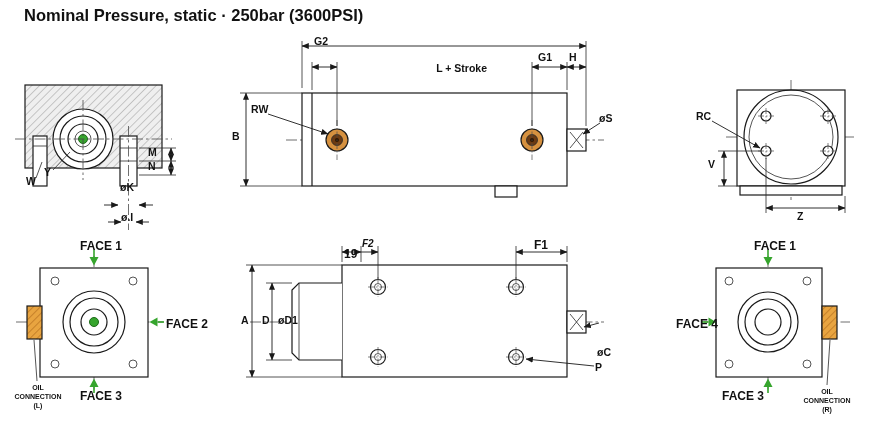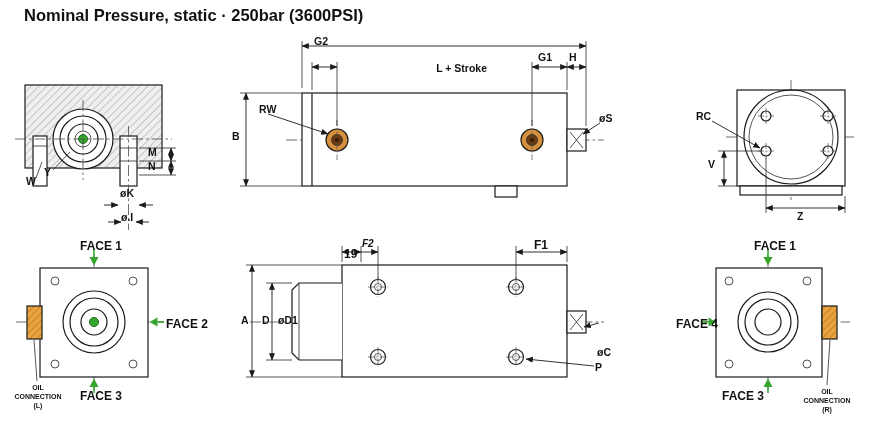--- a/index.html
+++ b/index.html
@@ -246,33 +246,33 @@
     </g>
   </g>
 </svg>
 
 <div class="title">Nominal Pressure, static · 250bar (3600PSI)</div>
 
 <div class="lbl" style="left:402px; top:31px; width:85px; text-align:right;margin-top:32px;">L + Stroke</div>
 <div class="lbl" style="left:314px; top:36px;">G2</div>
 <div class="lbl" style="left:538px; top:52px;">G1</div>
 <div class="lbl" style="left:569px; top:52px;">H</div>
-<div class="lbl" style="left:259px; top:104px;">RW</div>
+<div class="lbl" style="left:251px; top:104px;">RW</div>
 <div class="lbl" style="left:232px; top:131px;">B</div>
 <div class="lbl" style="left:599px; top:113px;">øS</div>
 
 <div class="lbl" style="left:696px; top:111px;">RC</div>
 <div class="lbl" style="left:708px; top:159px;">V</div>
 <div class="lbl" style="left:797px; top:211px;">Z</div>
 
 <div class="lbl" style="left:26px; top:176px;">W</div>
 <div class="lbl" style="left:44px; top:167px;">Y</div>
 <div class="lbl" style="left:148px; top:147px;">M</div>
 <div class="lbl" style="left:148px; top:161px;">N</div>
-<div class="lbl" style="left:120px; top:188px;">øK</div>
+<div class="lbl" style="left:120px; top:182px;">øK</div>
 <div class="lbl" style="left:121px; top:212px;">ø.I</div>
 
 <div class="face" style="left:80px; top:240px;">FACE 1</div>
 <div class="face" style="left:166px; top:318px;">FACE 2</div>
 <div class="face" style="left:80px; top:390px;">FACE 3</div>
 <div class="oil" style="left:11px; top:383px;">OIL CONNECTION (L)</div>
 
 <div class="lbl" style="left:344px; top:248px; font-size:12px;">19</div>
 <div class="lbl" style="left:362px; top:239px; font-size:10px;font-style:italic;">F2</div>
 <div class="lbl" style="left:534px; top:239px; font-size:12px;">F1</div>

